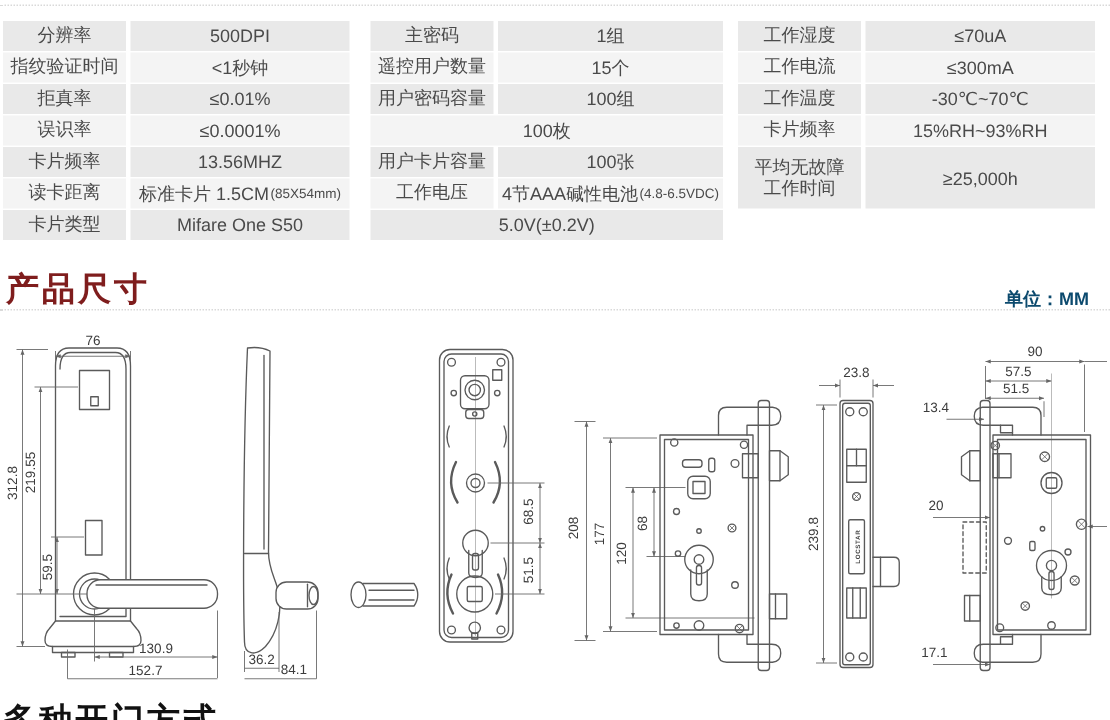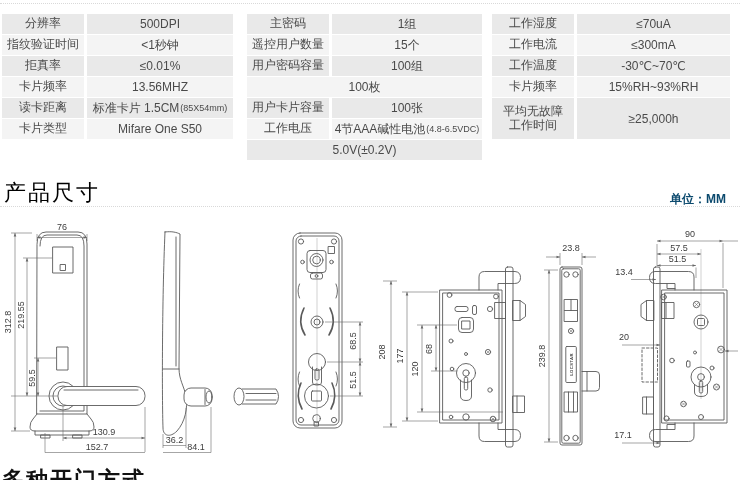--- a/index.html
+++ b/index.html
@@ -11,21 +11,21 @@
   .g1{left:247px;width:235px;}
   .g2{left:492px;width:238px;}
   .spec-row{display:flex;margin-bottom:1px;height:20px;}
   .spec-row.tall{height:41px;}
   .spec-row:nth-child(odd) .cell{background:#e9e9e9;}
   .spec-row:nth-child(even) .cell{background:#f4f4f4;}
   .cell{display:flex;align-items:center;justify-content:center;color:#4a4a4a;font-size:12px;}
   .spec-label{width:82px;margin-right:3px;text-align:center;white-space:pre-line;line-height:1.15;}
   .spec-value{flex:1;text-align:center;}
   .spec-small{font-size:9px;margin-left:1px;color:#4a4a4a;}
-  .section-title{position:absolute;left:4px;top:178px;font-size:22px;font-weight:normal;color:#000000;letter-spacing:2px;}
+  .section-title{position:absolute;left:4px;top:178px;font-size:22px;font-weight:bold;color:#7f1d1d;letter-spacing:2px;}
   .unit-label{position:absolute;right:14px;top:191px;font-size:12px;font-weight:bold;color:#0c4a6e;}
   .next-title{position:absolute;left:2px;top:469px;font-size:22px;font-weight:bold;color:#111;letter-spacing:2px;line-height:1;}
   svg.drawings{position:absolute;left:0;top:213px;}
   .ln{stroke:#5a5a5a;stroke-width:0.9;fill:none;stroke-linecap:round;stroke-linejoin:round;}
   .ln2{stroke:#5a5a5a;stroke-width:1.6;fill:none;stroke-linecap:round;}
   .lnw{stroke:#5a5a5a;stroke-width:0.9;fill:#fff;}
   .dim{stroke:#6a6a6a;stroke-width:0.6;fill:none;}
   .cl{stroke:#9a9a9a;stroke-width:0.45;fill:none;}
   .dimtxt{font-size:9px;fill:#3c3c3c;}
   .xs{stroke:#5a5a5a;stroke-width:0.5;}
@@ -42,20 +42,24 @@
         <div class="cell spec-label">分辨率</div>
         <div class="cell spec-value">500DPI</div>
       </div>
       <div class="spec-row">
         <div class="cell spec-label">指纹验证时间</div>
         <div class="cell spec-value">&lt;1秒钟</div>
       </div>
       <div class="spec-row">
         <div class="cell spec-label">拒真率</div>
         <div class="cell spec-value">≤0.01%</div>
+      </div>
+      <div class="spec-row">
+        <div class="cell spec-label">误识率</div>
+        <div class="cell spec-value">≤0.0001%</div>
       </div>
       <div class="spec-row">
         <div class="cell spec-label">卡片频率</div>
         <div class="cell spec-value">13.56MHZ</div>
       </div>
       <div class="spec-row">
         <div class="cell spec-label">读卡距离</div>
         <div class="cell spec-value">标准卡片 1.5CM<span class="spec-small">(85X54mm)</span></div>
       </div>
       <div class="spec-row">

